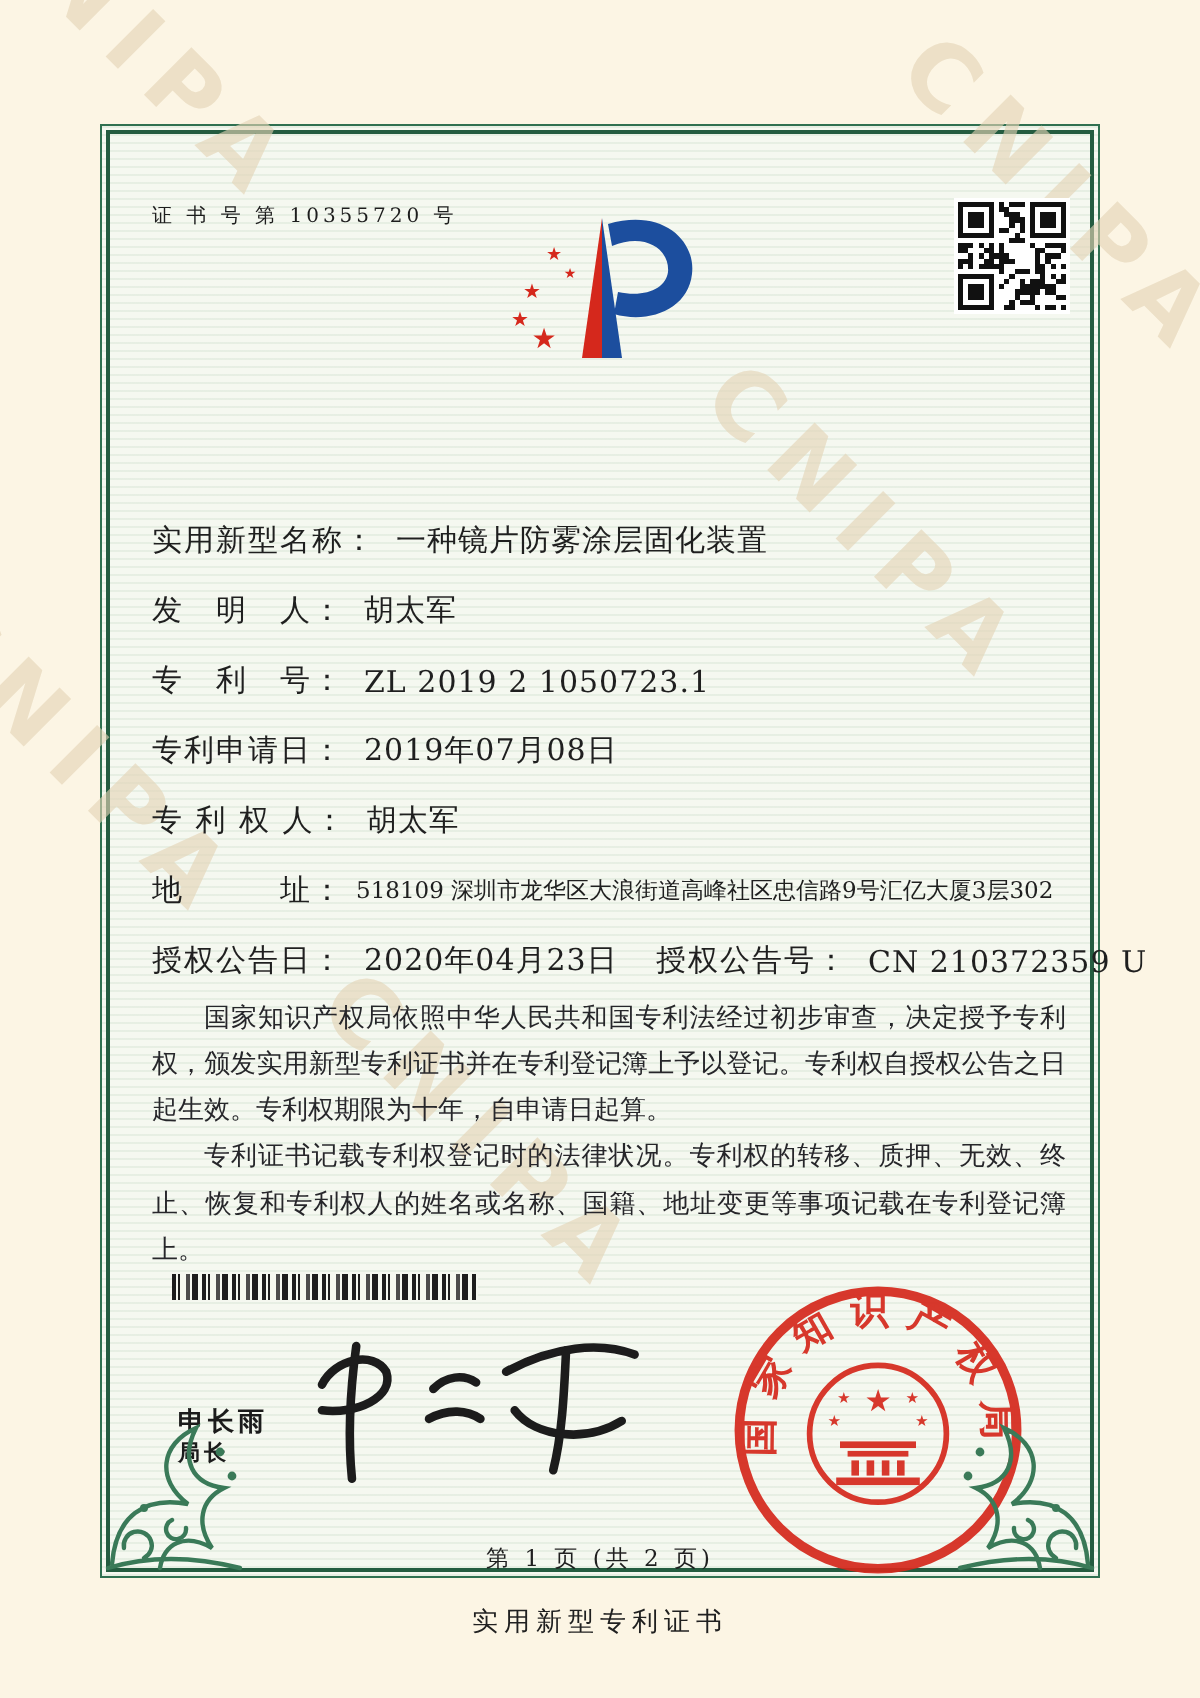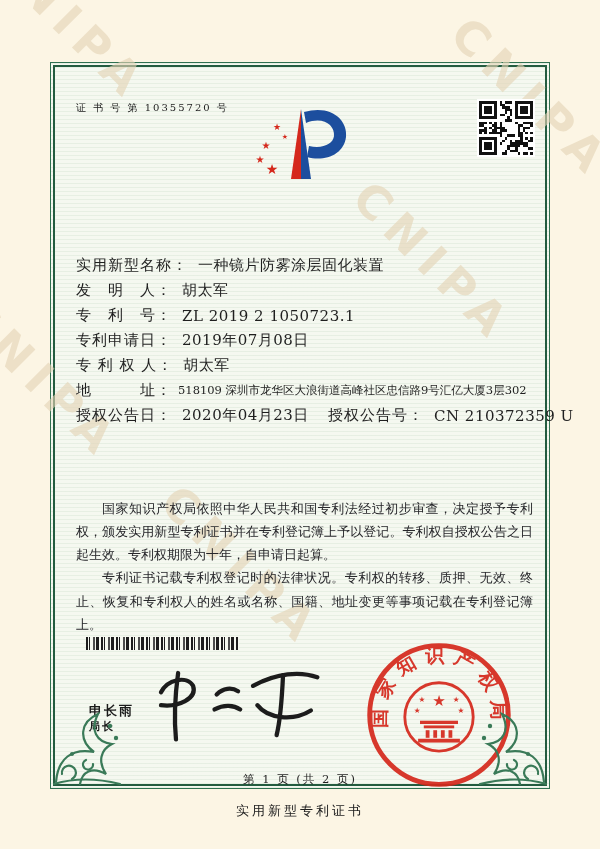--- a/index.html
+++ b/index.html
@@ -23,21 +23,21 @@
 
   .qr{position:absolute;left:426px;top:36px;width:58px;height:58px;background:#fff;padding:2px;box-sizing:border-box;}
   .qr svg{width:100%;height:100%;display:block;shape-rendering:crispEdges;}
 
   .logo{position:absolute;left:180px;top:36px;width:140px;height:88px;}
 
   .title{position:absolute;left:0;right:0;top:122px;text-align:center;
          font-size:31px;font-weight:bold;letter-spacing:7px;color:#141414;}
 
   .fields{position:absolute;left:25px;right:18px;top:190px;}
-  .frow{height:25px;display:flex;align-items:center;font-size:15px;color:#1f1f1f;}
+  .frow{height:35px;display:flex;align-items:center;font-size:15px;color:#1f1f1f;}
   .flabel{letter-spacing:1px;white-space:nowrap;}
   .fvalue{margin-left:10px;letter-spacing:.5px;white-space:nowrap;}
   .frow.addr .fvalue{font-size:11.5px;letter-spacing:0;margin-left:6px;}
   .pair{display:flex;align-items:center;}
   .pair.first{flex:0 0 252px;text-align:right;}
 
   .paras{position:absolute;left:25px;right:16px;top:434px;font-size:13px;line-height:1.78;
          color:#26262a;text-align:justify;font-family:Liberation Serif, serif;}
   .paras p{margin:0;text-indent:2em;}
 

